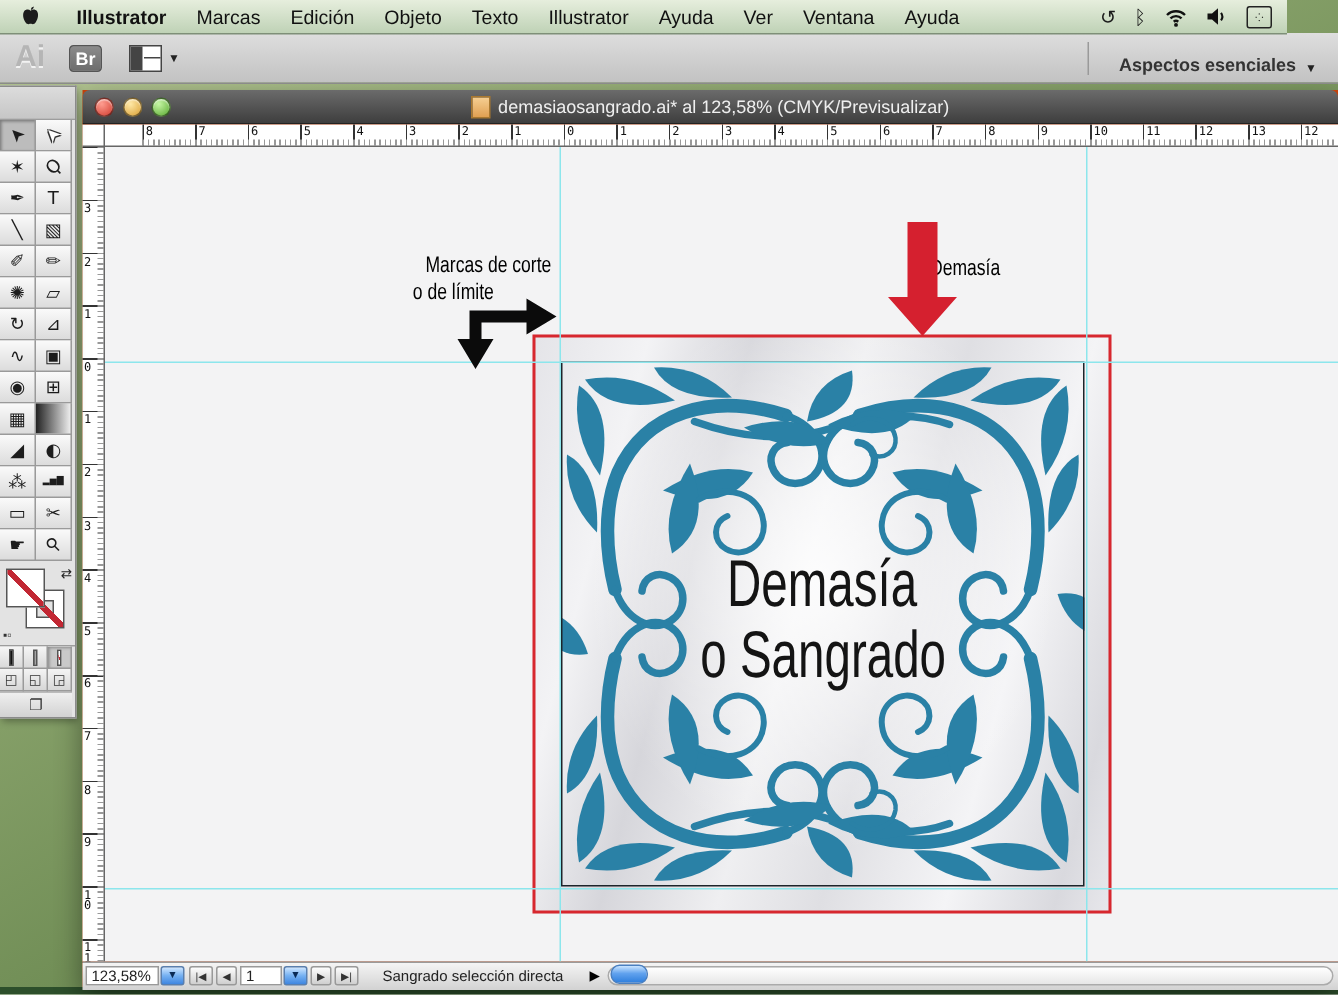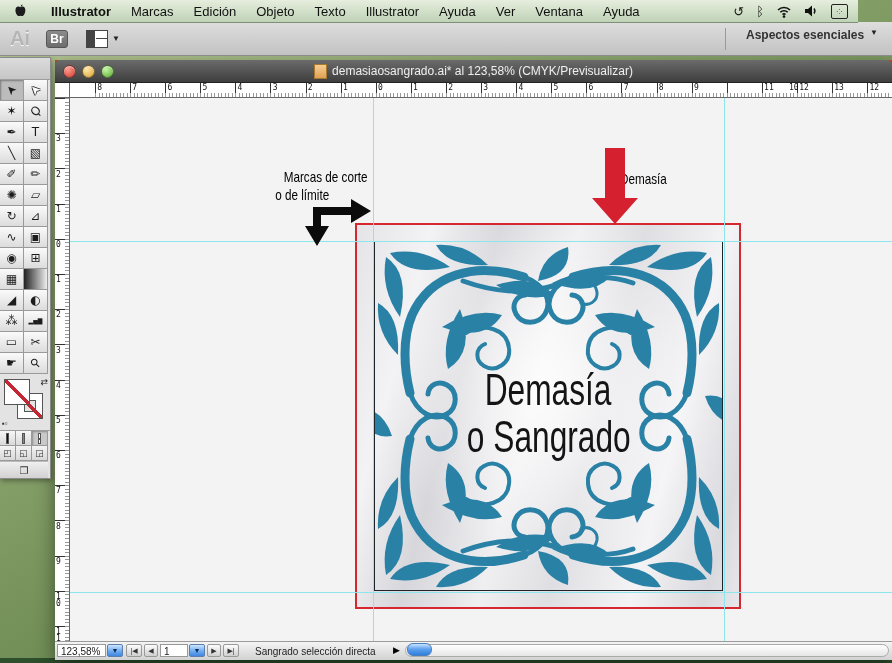--- a/index.html
+++ b/index.html
@@ -23,21 +23,21 @@
     background:linear-gradient(#dedede,#c2c2c2);border-bottom:1px solid #8b8b8b;
     display:flex;align-items:center;z-index:25}
   .ailogo{font-size:20px;font-weight:bold;color:#b5b5b5;text-shadow:0 1px 0 #f2f2f2;margin:0 16px 0 10px}
   .brbtn{width:22px;height:18px;background:linear-gradient(#8b8b8b,#6d6d6d);border:1px solid #555;
     border-radius:3px;color:#fff;font-size:12px;font-weight:bold;display:flex;align-items:center;justify-content:center;margin-right:18px}
   .arrdoc{display:flex;align-items:center;gap:4px}
   .arrdoc .grid{width:20px;height:16px;background:#fff;border:1px solid #444;position:relative}
   .arrdoc .grid:before{content:"";position:absolute;left:0;top:0;width:8px;height:100%;background:#444}
   .arrdoc .grid:after{content:"";position:absolute;left:9px;top:7px;width:11px;height:1px;background:#444}
   .dn{font-size:8px;color:#222}
-  .wspace{margin-left:auto;display:flex;align-items:flex-start;gap:6px;padding-right:14px;font-size:12px;font-weight:bold;color:#333}
+  .wspace{margin-left:auto;display:flex;align-items:flex-end;gap:6px;padding-right:14px;font-size:12px;font-weight:bold;color:#333}
   .wsep{width:1px;height:22px;background:#9a9a9a;margin-right:14px}
   
   .palette{position:absolute;left:0;top:57px;width:50px;z-index:20;background:#e3e3e3;
     border:1px solid #8a8a8a;border-left:none;box-shadow:1px 2px 5px rgba(0,0,0,.35)}
   .phead{height:21px;background:linear-gradient(#dcdcdc,#c6c6c6);border-bottom:1px solid #9d9d9d}
   .tools-grid{display:grid;grid-template-columns:24px 24px}
   .tool{position:relative;width:24px;height:21px;margin:0;padding:0;border:1px solid #9a9a9a;border-top:none;border-left:none;
     background:linear-gradient(#fafafa,#dcdcdc);display:flex;align-items:center;justify-content:center}
   .tool.active{background:#bcbcbc;box-shadow:inset 1px 1px 2px rgba(0,0,0,.35)}
   .tg{font-size:12px;line-height:1;color:#1c1c1c;font-family:"DejaVu Sans",sans-serif;display:block}
@@ -373,21 +373,21 @@
         <span class="rlab" style="left: 308px;">0</span>
         <span class="rlab" style="left: 343.1px;">1</span>
         <span class="rlab" style="left: 378.2px;">2</span>
         <span class="rlab" style="left: 413.3px;">3</span>
         <span class="rlab" style="left: 448.4px;">4</span>
         <span class="rlab" style="left: 483.5px;">5</span>
         <span class="rlab" style="left: 518.6px;">6</span>
         <span class="rlab" style="left: 553.7px;">7</span>
         <span class="rlab" style="left: 588.8px;">8</span>
         <span class="rlab" style="left: 623.9px;">9</span>
-        <span class="rlab" style="left: 695px; padding-left: 24px;">10</span>
+        <span class="rlab" style="left: 659px;">10</span>
         <span class="rlab" style="left: 694.1px;">11</span>
         <span class="rlab" style="left: 729.2px;">12</span>
         <span class="rlab" style="left: 764.3px;">13</span>
         <span class="rlab" style="left: 799.4px;">12</span>
       </div>
   </div>
 
   <div class="bodyrow">
     <div class="ruler ruler-left" id="rleft">
         <span class="rlab" style="top: 37.4px;">3</span>

